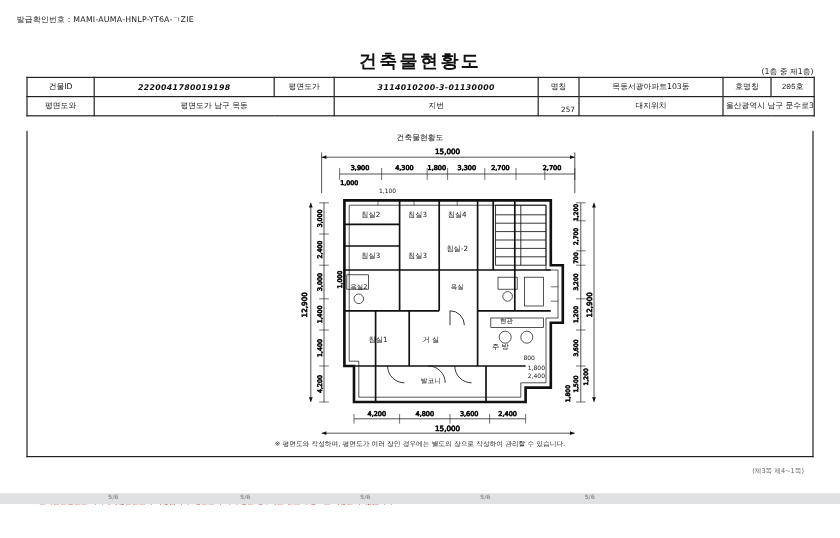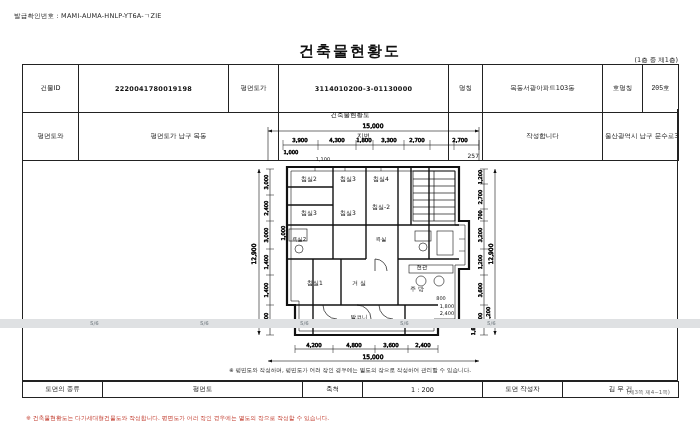--- a/index.html
+++ b/index.html
@@ -10,21 +10,21 @@
     width: 700px;
     height: 448px;
     background: #ffffff;
     font-family: "DejaVu Sans", "Liberation Sans", sans-serif;
     overflow: hidden;
     position: relative;
   }
   .page {
     position: absolute;
     left: 0; top: 0;
-    width: 700px; height: 328px;
+    width: 700px; height: 420px;
     background: #fff;
   }
   .issue-no {
     position: absolute;
     left: 14px; top: 12px;
     font-size: 6.5px;
     color: #222;
     letter-spacing: 0.2px;
     white-space: nowrap;
   }
@@ -50,28 +50,28 @@
     left: 22px; top: 64px;
     width: 656px;
     border-collapse: collapse;
     table-layout: fixed;
   }
   .tbl td {
     border: 0.7px solid #222;
     height: 15px;
     font-size: 6.5px;
     color: #111;
-    padding: 16px 2px;
+    padding: 0 2px;
     text-align: center;
     vertical-align: middle;
     overflow: hidden;
     white-space: nowrap;
   }
   .lbl { background: #fff; font-size: 6.5px; }
-  .val-strong { font-weight: bold; font-size: 8px; letter-spacing: 0.3px; }
+  .val-strong { font-weight: bold; font-size: 8px; letter-spacing: 0.3px; font-style: italic; }
   .val-mid { font-size: 7.5px; }
   .cell-right { text-align: right; padding-right: 4px; font-family: Liberation Mono, monospace; }
   .cell-sub {
     position: relative;
   }
   .cell-sub .num {
     position: absolute;
     right: 3px; bottom: 1px;
     font-size: 6px;
   }
@@ -186,21 +186,21 @@
       <td class="lbl">호명칭</td>
       <td class="val-mid cell-right">205호</td>
     </tr>
     <tr>
       <td class="lbl">평면도와</td>
       <td class="val-mid" colspan="2">평면도가 남구 목동</td>
       <td class="lbl">지번</td>
       <td class="cell-sub">
         <span class="num">257</span>
       </td>
-      <td class="lbl">작성합니다</td>
+      <td class="lbl">대지위치</td>
       <td class="val-mid" colspan="2">울산광역시 남구 문수로314번길 11 (목동)</td>
     </tr>
   </tbody>
     </table>
 
   <div class="draw-band">
     <div class="band-title">건축물현황도</div>
 
     <div class="draw-area">
       <svg width="656" height="272" viewBox="0 0 656 272">
@@ -401,40 +401,20 @@
           <path d="M456 252 l-4 -1.6 v3.2 z" fill="#111" stroke="none"></path>
           <text x="350" y="250" font-size="6" fill="#111" text-anchor="middle">15,000</text>
 
         </g>
       </svg>
     </div>
 
     <div class="note-line">※ 평면도와 작성하며, 평면도가 여러 장인 경우에는 별도의 장으로 작성하여 관리할 수 있습니다.</div>
   </div>
 
-  <table class="tbl2">
-    <colgroup>
-      <col style="width:80px">
-        <col style="width:200px">
-      <col style="width:60px">
-        <col style="width:120px">
-      <col style="width:80px">
-        <col style="width:116px">
-    </colgroup>
-    <tbody>
-        <tr>
-      <td>도면의 종류</td>
-      <td>평면도</td>
-      <td>축척</td>
-      <td>1 : 200</td>
-      <td>도면 작성자</td>
-      <td>김 무 건</td>
-    </tr>
-  </tbody>
-    </table>
 
   <div class="stamp">(제3쪽 제4~1쪽)</div>
   <div class="foot-note">※ 건축물현황도는 다가세대형건물도와 작성합니다. 평면도가 여러 장인 경우에는 별도의 장으로 작성할 수 있습니다.</div>
 
   <div class="grey-band">
     <span style="left:90px">5/6</span>
     <span style="left:200px">5/6</span>
     <span style="left:300px">5/6</span>
     <span style="left:400px">5/6</span>
     <span style="left:487px">5/6</span>

